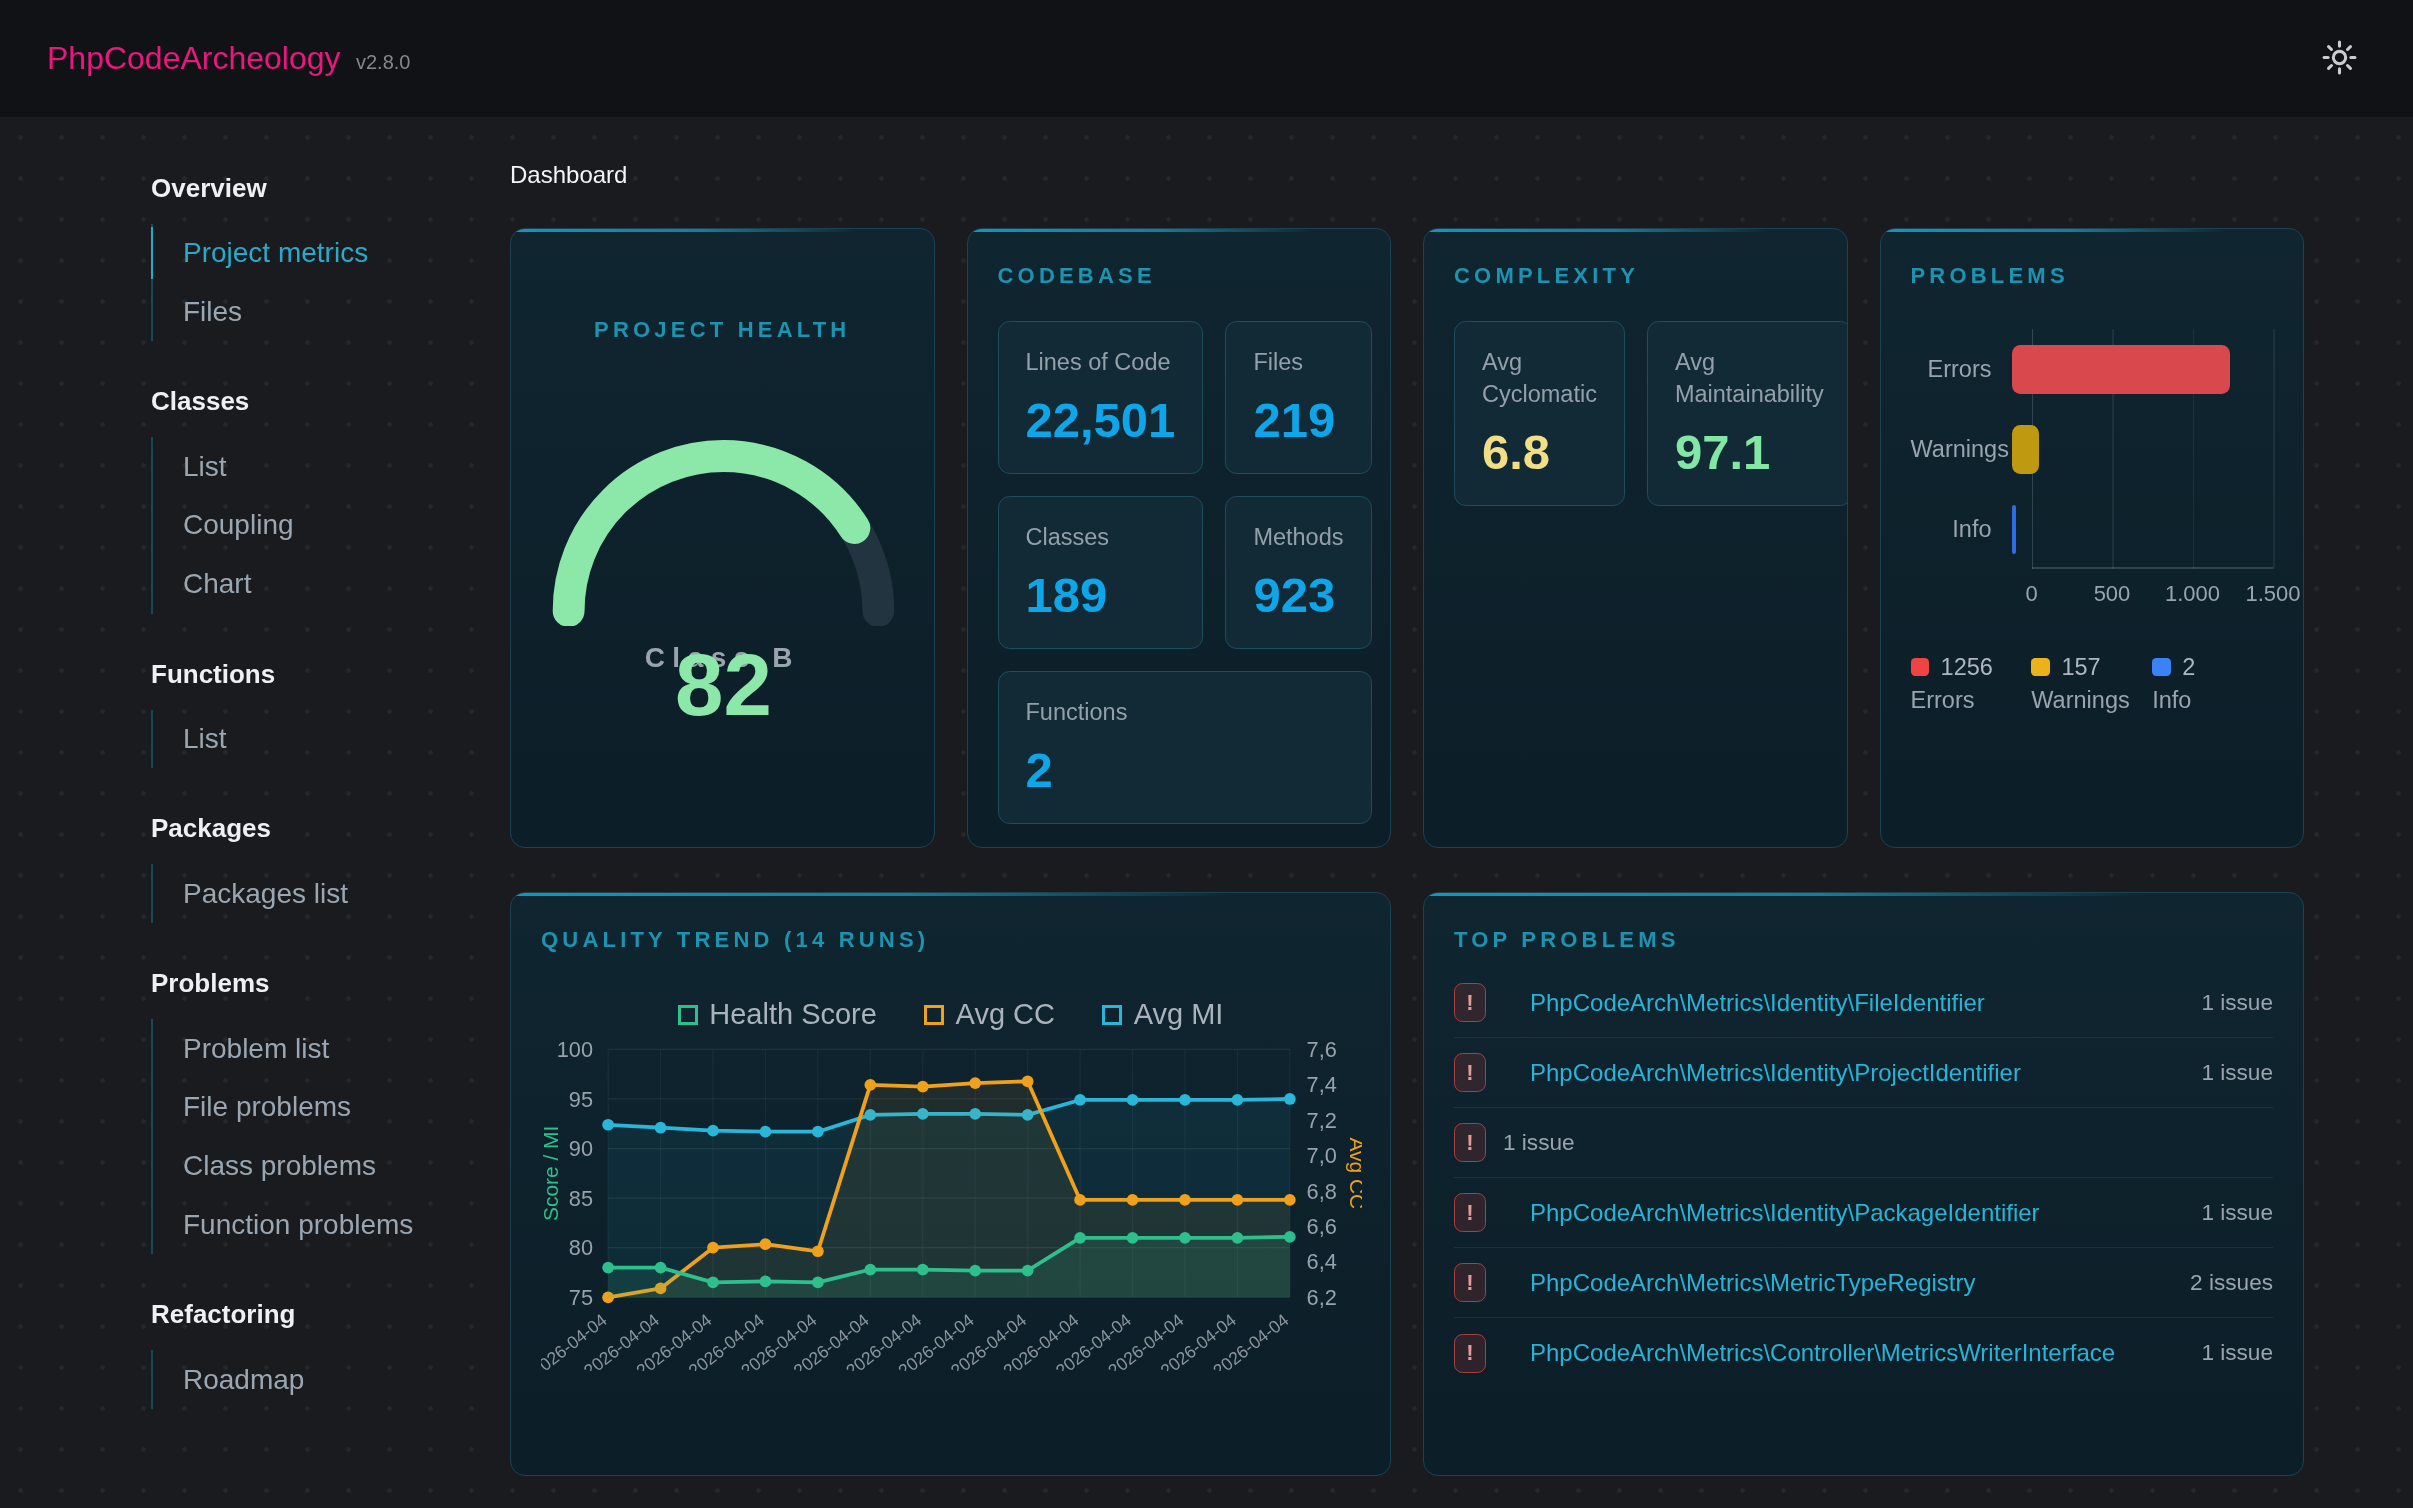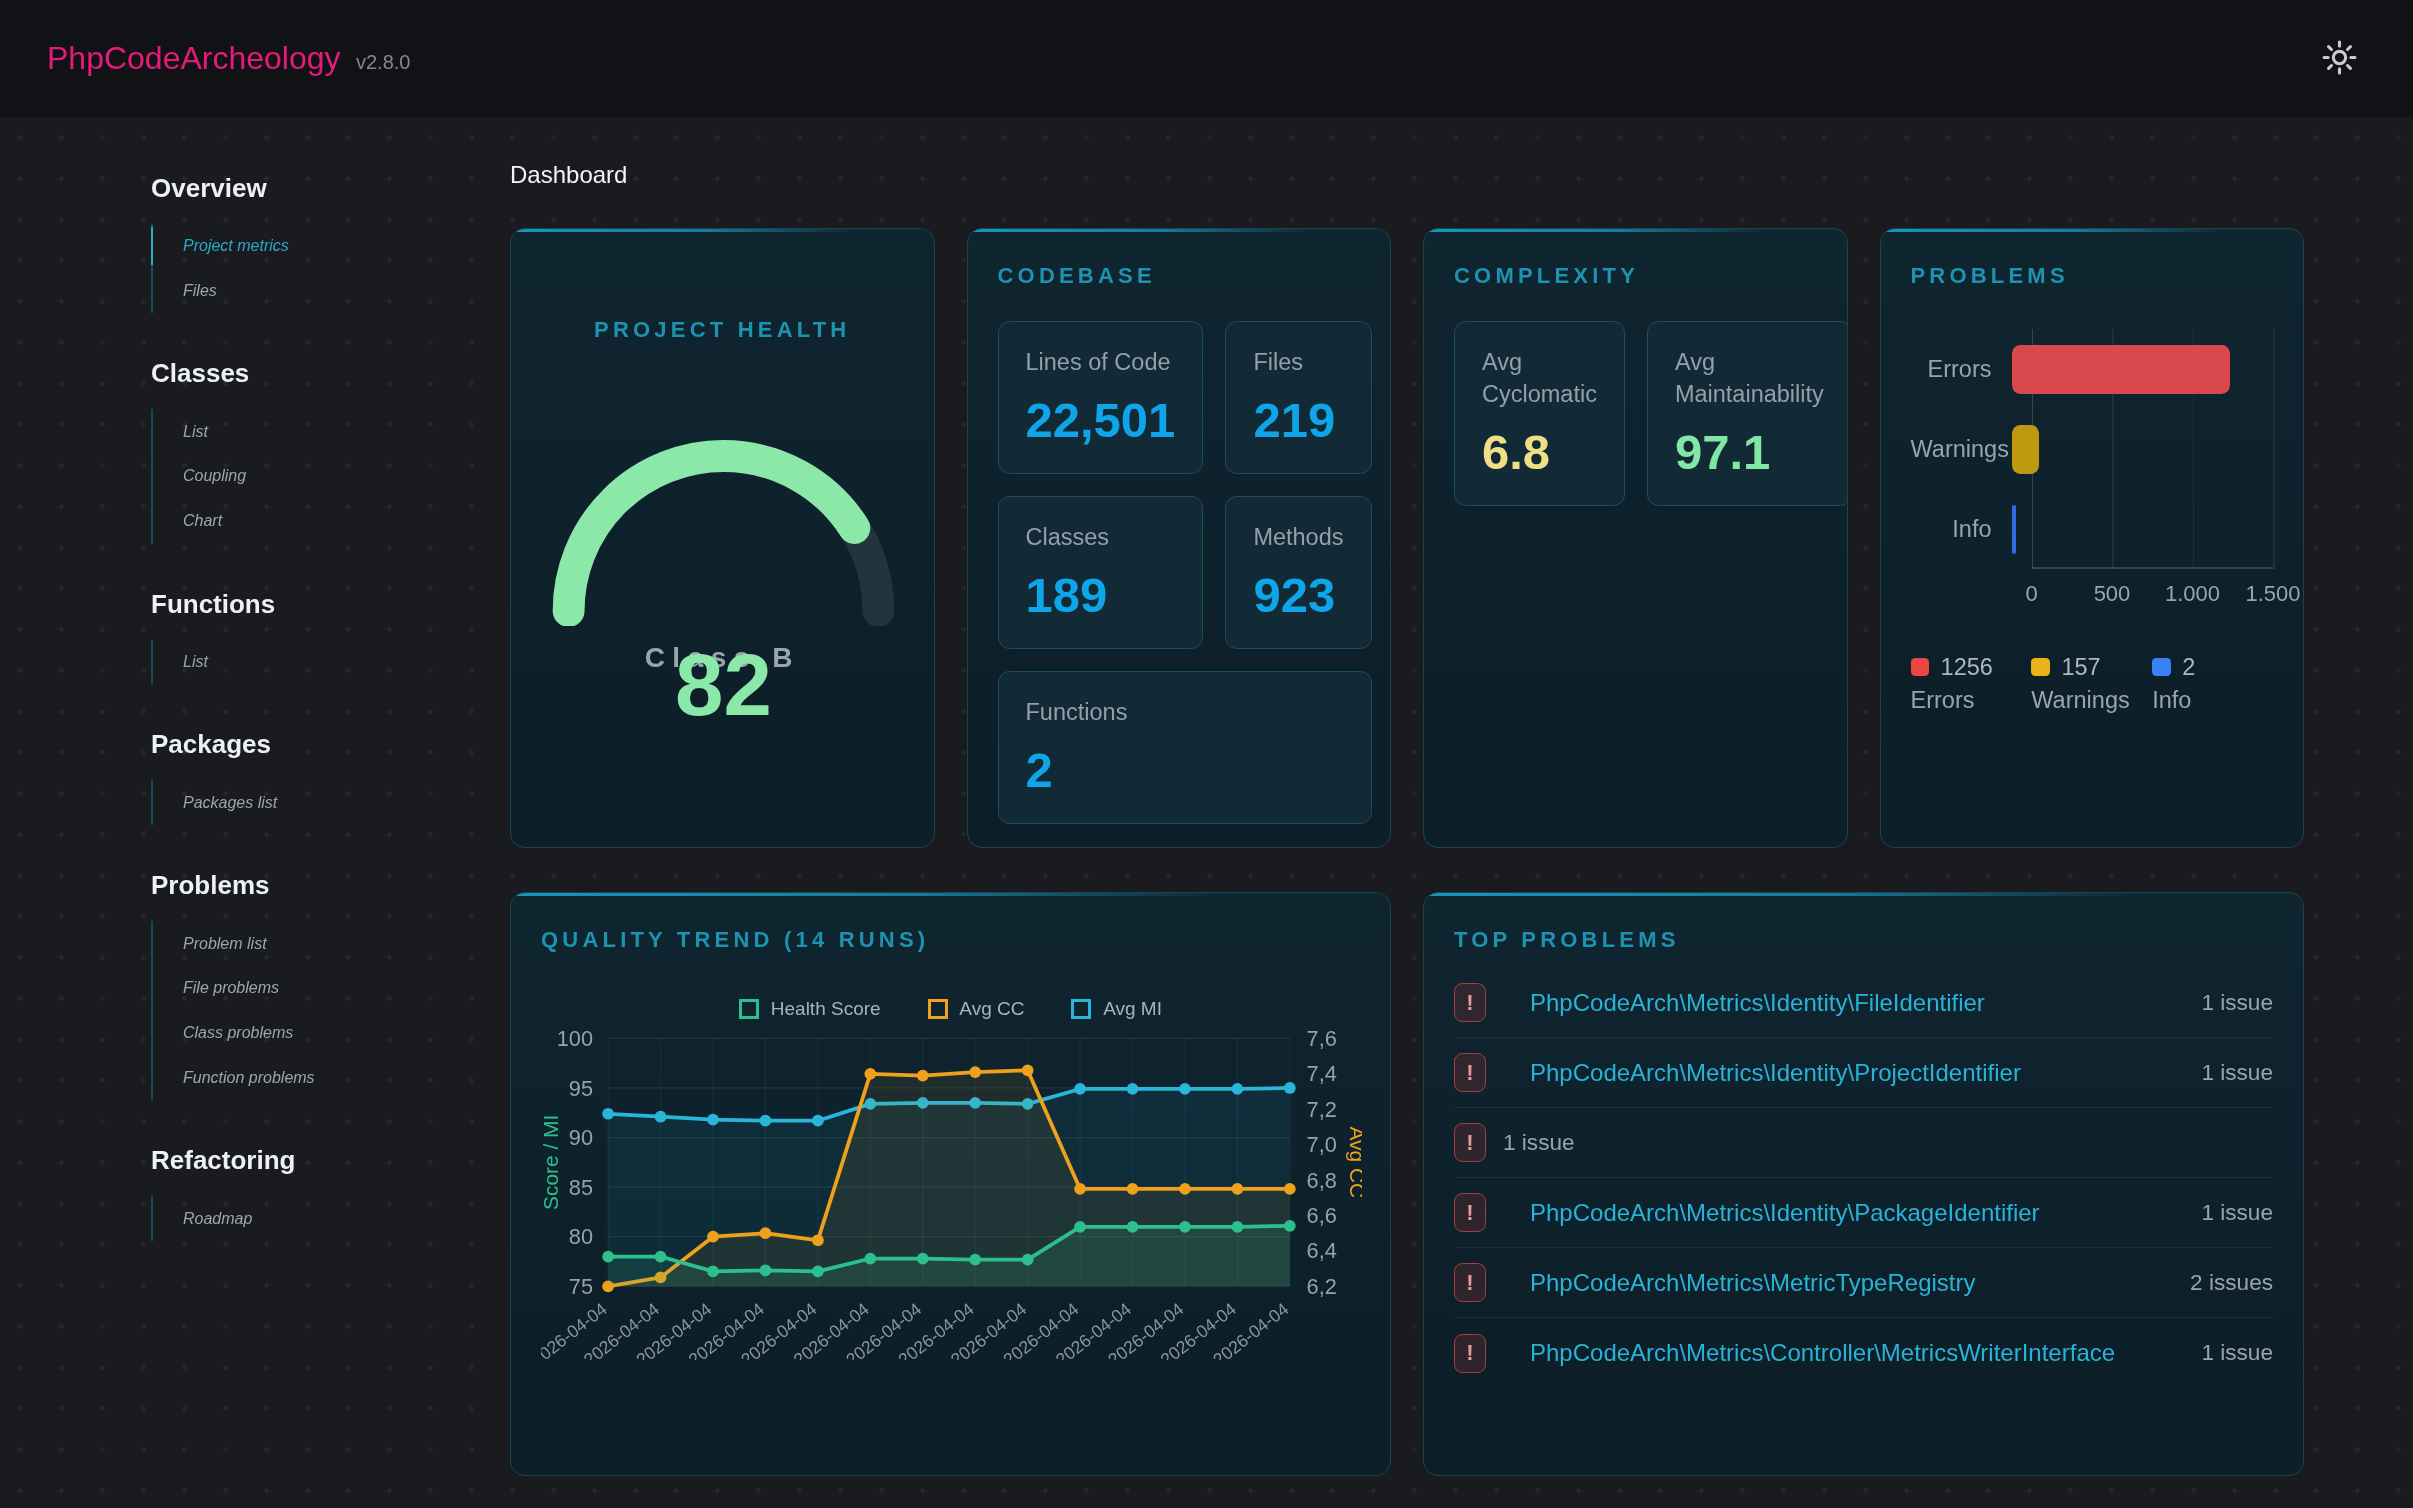--- a/index.html
+++ b/index.html
@@ -16,21 +16,21 @@
   
   .main { position:relative; width:100%; height:1391px; background:#1a1b1f;
     background-image:radial-gradient(circle, rgba(255,255,255,0.05) 2px, transparent 2.5px);
     background-size:41px 41px; display:flex; padding:44px 109px 0 151px; }
 
   
   .sidebar { width:359px; flex:none; padding-top:11.7px; }
   .side-section { margin-bottom:45px; }
   .side-title { color:#eef1f4; font-size:26px; font-weight:bold; margin-bottom:20px; }
   .nav-group { border-left:2.5px solid #164a59; display:flex; flex-direction:column; }
-  .nav-item { position:relative; color:#9aa6b1; font-size:16px; padding:13.4px 0 13.4px 30px; cursor:pointer;font-style:italic; }
+  .nav-item { position:relative; color:#9aa6b1; font-size:28px; padding:13.4px 0 13.4px 30px; cursor:pointer; }
   .nav-item.active { color:#2aa9c9; }
   .nav-item.active::before { content:''; position:absolute; left:-2.5px; top:3.4px; bottom:3.4px;
     width:2.5px; background:#2aa9c9; }
 
   
   .content { flex:1; }
   .breadcrumb { color:#f2f4f6; font-size:24px; margin:0 0 39px 0; }
   .row1 { display:grid; grid-template-columns:repeat(4,1fr); gap:32px; }
   .row2 { display:grid; grid-template-columns:repeat(2,1fr); gap:32px; margin-top:44px; }
 
@@ -75,21 +75,21 @@
   .legend3-item { width:33.33%; }
   .legend3-top { display:flex; align-items:center; gap:11.7px; }
   .legend3-swatch { width:18.4px; height:18.4px; border-radius:4.2px; flex:none; }
   .legend3-num { color:#aeb7bf; font-size:23.5px; }
   .legend3-label { color:#9aa4ae; font-size:23.5px; margin-top:6.7px; }
 
   
   .trend-legend { display:flex; justify-content:center; gap:47px; margin-top:45px; }
   .trend-legend-item { display:flex; align-items:center; gap:11.7px; }
   .trend-legend-box { width:20px; height:20px; border:3.4px solid; background:transparent; }
-  .trend-legend-label { color:#aab3bc; font-size:19px;text-align:center; }
+  .trend-legend-label { color:#aab3bc; font-size:29px;text-align:center; }
   #trend-svg { display:block; margin-top:5px; }
 
   
   .tp-list { margin-top:15px; }
   .tp-row { display:flex; align-items:center; height:70px;
     border-bottom:0.8px solid rgba(255,255,255,0.07); cursor:pointer; }
   .tp-row:last-child { border-bottom:none; }
   .tp-badge { width:32px; height:39px; border-radius:8.4px; background:rgba(170,50,50,0.22);
     border:1.7px solid #a8403e; color:#e59a9a; font-weight:bold; font-size:22px;
     display:flex; align-items:center; justify-content:center; flex:none; }

